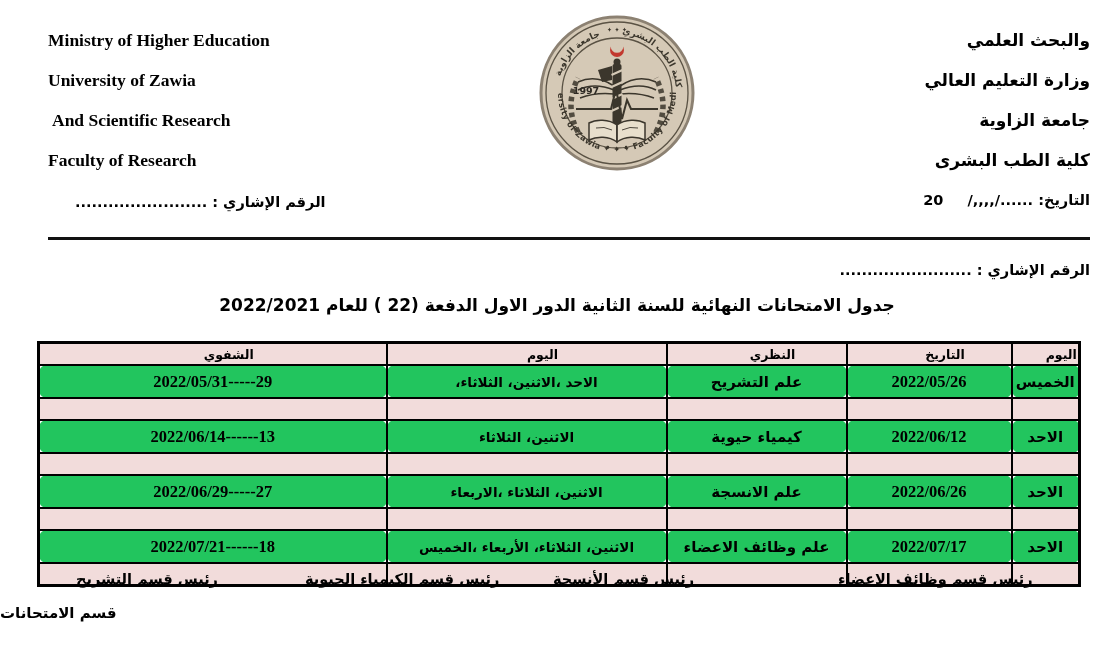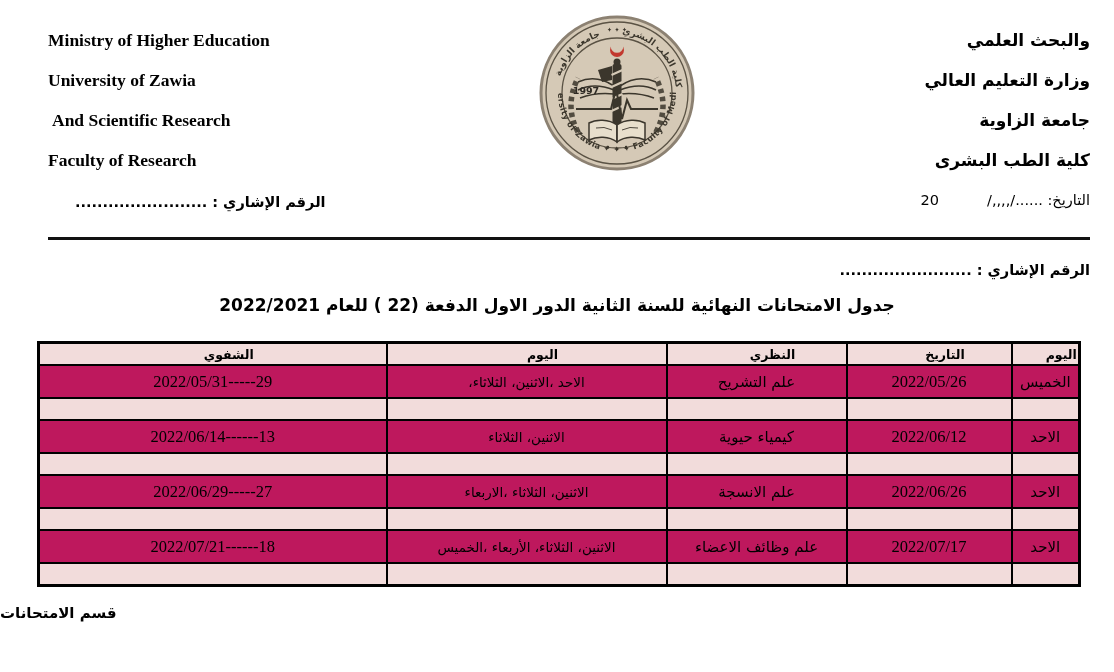--- a/index.html
+++ b/index.html
@@ -12,42 +12,42 @@
   .en-block div{margin-bottom:19px;}
   .en-block div:nth-child(3){padding-left:4px;}
   .ar-block{position:absolute;right:24px;top:30px;text-align:right;direction:rtl;
             font-weight:bold;font-size:17px;}
   .ar-block div{margin-bottom:20px;}
 
   
   .logo{position:absolute;left:538px;top:14px;width:158px;height:158px;}
 
   
-  .date-row{position:absolute;right:24px;top:192px;display:flex;align-items:center;gap:48px;
-            font-weight:normal;font-size:14.5px;}
+  .date-row{position:absolute;right:24px;top:192px;display:flex;align-items:center;gap:24px;
+            font-weight:bold;font-size:14.5px;}
   .date-row .num{font-family:"DejaVu Sans",sans-serif;}
   .date-row .lbl{direction:rtl;unicode-bidi:embed;}
   .ref-left{position:absolute;left:75px;top:194px;direction:rtl;unicode-bidi:embed;
             font-weight:bold;font-size:14.5px;}
   .rule{position:absolute;left:48px;right:24px;top:237px;height:3px;background:#111;}
   .ref-right2{position:absolute;right:24px;top:262px;direction:rtl;unicode-bidi:embed;
               font-weight:bold;font-size:14.5px;}
 
   
   .doc-title{position:absolute;left:0;top:295px;width:100%;text-align:center;direction:rtl;
              font-weight:bold;font-size:17px;}
 
   
   table.exam{position:absolute;left:37px;top:341px;border-collapse:collapse;direction:rtl;
              table-layout:fixed;width:1041px;}
   table.exam{border:3px solid #000;}
   table.exam th,table.exam td{border:2px solid #000;padding:0;text-align:center;vertical-align:middle;
              overflow:hidden;white-space:nowrap;}
   table.exam th{background:#f2dcdb;font-size:12.5px;font-weight:bold;height:20px;padding-left:32px;}
-  tr.data-row td{height:31px;background:#be185d;font-weight:normal;}
+  tr.data-row td{height:31px;background:#22c55e;font-weight:bold;border-radius:8px;}
   tr.data-row td.ar{font-size:15px;}
   tr.data-row td.ar-small{font-size:13.5px;}
   tr.data-row td.num{direction:ltr;unicode-bidi:embed;font-family:"Liberation Serif",serif;
                      font-size:16.5px;}
   tr.sep-row td{height:20px;background:#f2dcdb;}
 
   
   .signatures{position:absolute;left:0;top:571px;width:100%;height:24px;font-weight:bold;
               font-size:14.5px;direction:rtl;}
   .signatures span{position:absolute;top:0;white-space:nowrap;}
@@ -224,16 +224,22 @@
         <tr class="sep-row">
           <td></td>
           <td></td>
           <td></td>
           <td></td>
           <td></td>
         </tr>
       </tbody>
   </table>
 
+  <div class="signatures">
+    <span class="sig-0">رئيس قسم التشريح</span>
+    <span class="sig-1">رئيس قسم الكيمياء الحيوية</span>
+    <span class="sig-2">رئيس قسم الأنسجة</span>
+    <span class="sig-3">رئيس قسم وظائف الاعضاء</span>
+  </div>
 
   <div class="footer-line">قسم الامتحانات</div>
 
 </div>
 
 </body></html>

